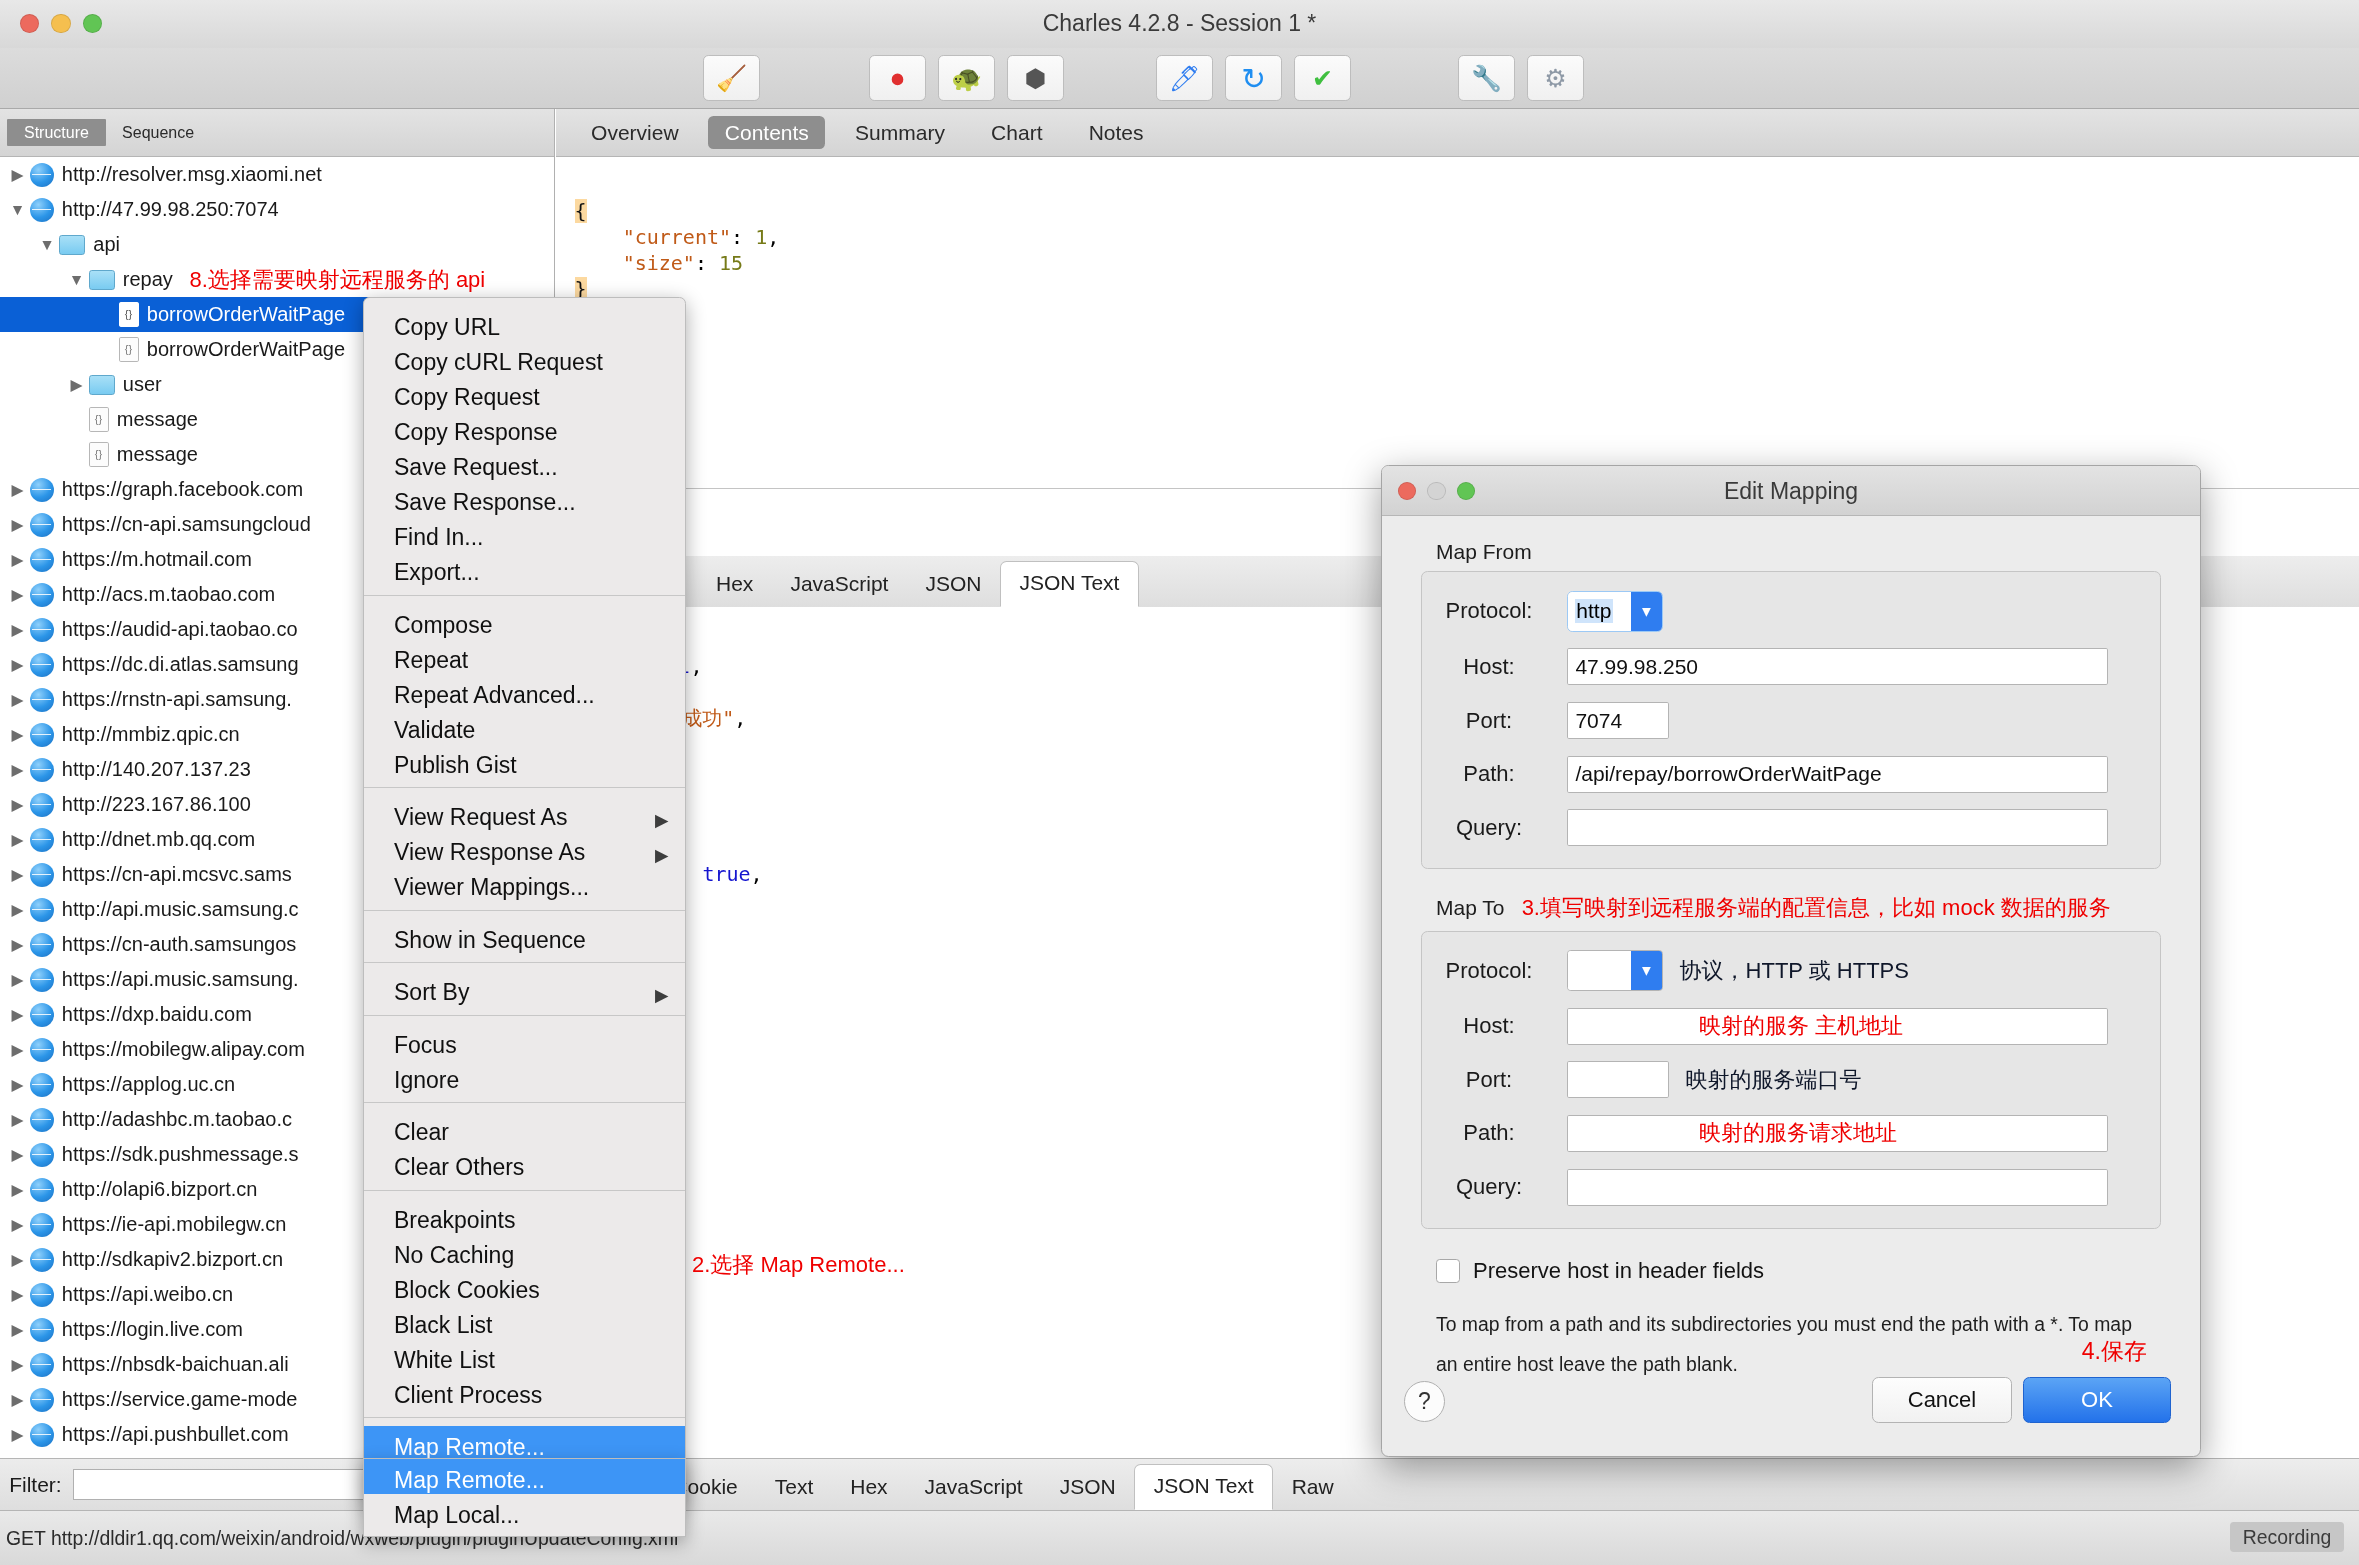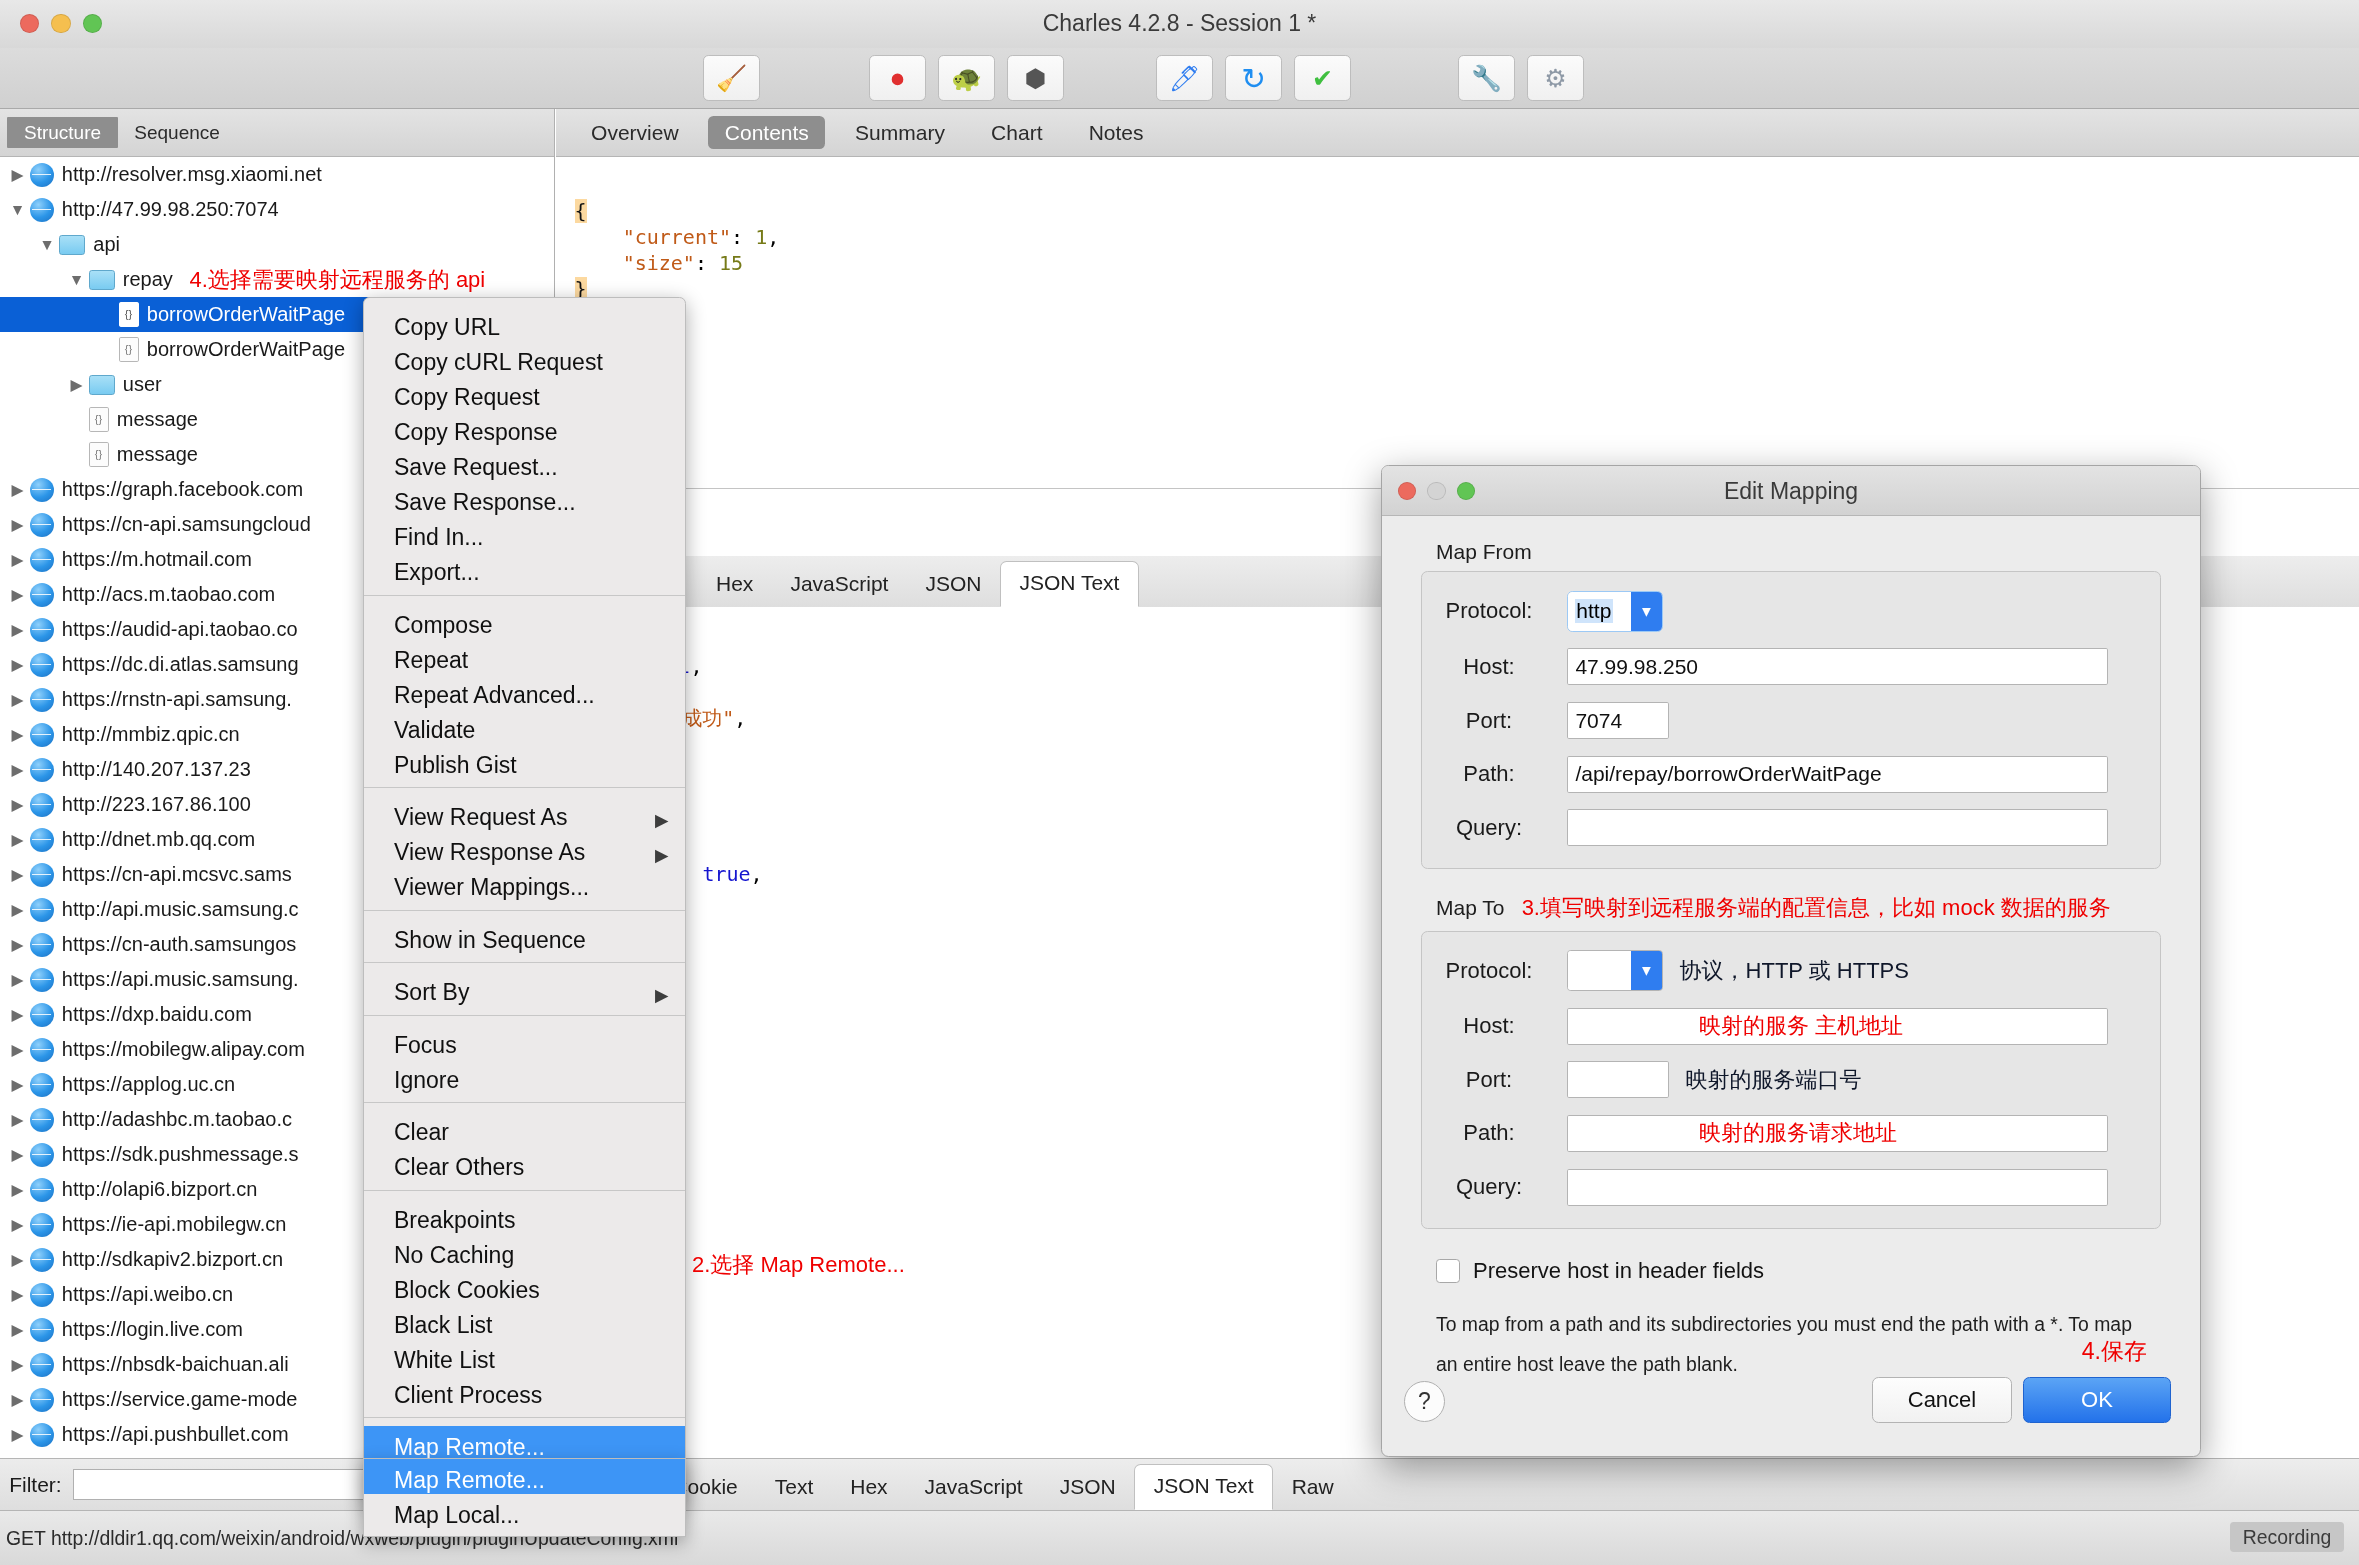--- a/index.html
+++ b/index.html
@@ -47,21 +47,21 @@
   .leftpane {
     position: absolute; left: 0; top: 109px; width: 555px; height: 1349px;
     background: #ffffff; border-right: 0.9px solid #b0b0b0;
   }
   .seg-tabs {
     height: 48px; background: linear-gradient(to bottom,#e3e3e3,#d4d4d4);
     border-bottom: 0.9px solid #b5b5b5; display: flex; align-items: center;
     padding-left: 7.4px;
   }
   .seg {
-    font-size: 19px; color: #2b2b2b; padding: 4.6px 16.6px; border-radius: 1px;
+    font-size: 16px; color: #2b2b2b; padding: 4.6px 16.6px; border-radius: 1px;
   }
   .seg.active { background: #8e8e8e; color: #fff; }
 
   .tree { position: relative; height: 1301px; overflow: hidden; background: #fff; }
   .trow {
     height: 35px; display: flex; align-items: center; font-size: 20px;
     color: #1a1a1a; white-space: nowrap; padding-left: 5.5px;
   }
   .trow.selected { background: #0a60d6; color: #fff; }
   .tri {
@@ -327,21 +327,21 @@
           <div class="indent" style="width: 29.5px;"></div>
           <div class="tri">▼</div>
           <div class="folder"></div>
           <span>api</span>
         </div>
         <div class="trow">
           <div class="indent" style="width: 59px;"></div>
           <div class="tri">▼</div>
           <div class="folder"></div>
           <span>repay</span>
-          <span class="annot-red" style="margin-left: 16.6px;">4.选择需要映射远程服务的 api</span>
+          <span class="annot-red" style="margin-left: 16.6px;">8.选择需要映射远程服务的 api</span>
         </div>
         <div class="trow selected">
           <div class="indent" style="width: 89px;"></div>
           <div class="tri empty">▶</div>
           <div class="docico">{}</div>
           <span>borrowOrderWaitPage</span>
         </div>
         <div class="trow">
           <div class="indent" style="width: 89px;"></div>
           <div class="tri empty">▶</div>

